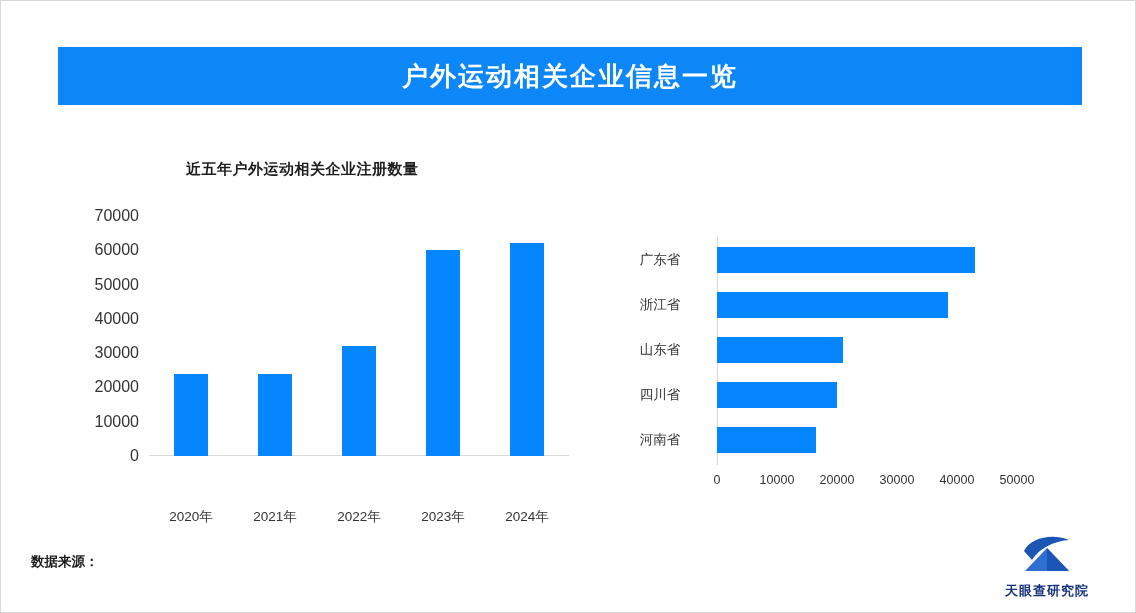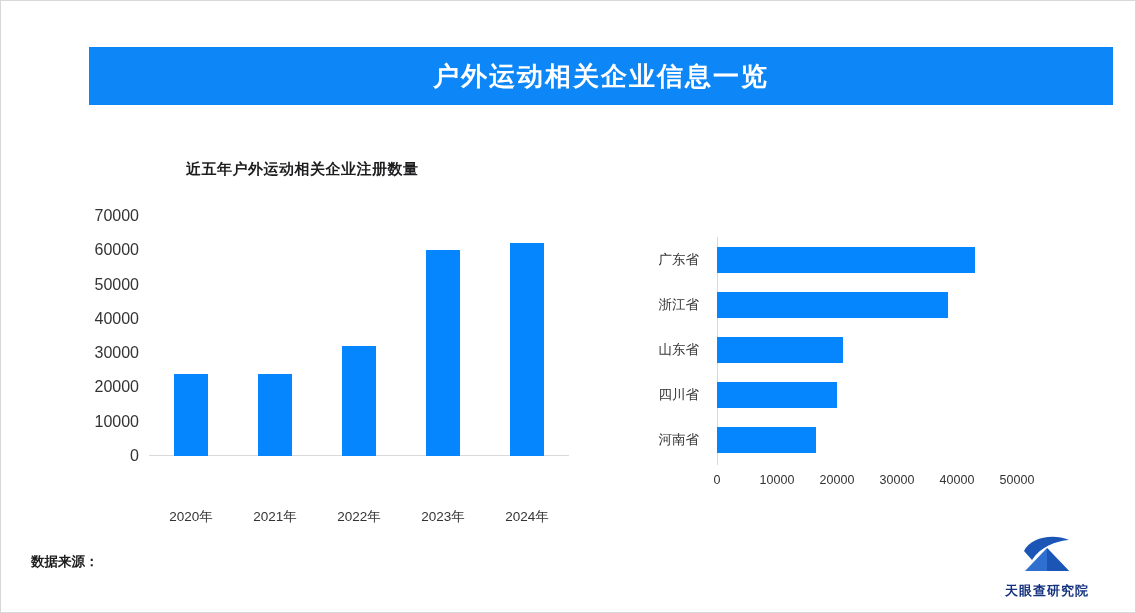--- a/index.html
+++ b/index.html
@@ -28,21 +28,20 @@
   .banner {
     position: absolute;
     left: 57px;
     top: 46px;
     width: 1024px;
     height: 58px;
     background: #0d86f8;
     display: flex;
     align-items: center;
     justify-content: center;
-    margin-left: 31px;
   }
   .banner-title {
     color: #ffffff;
     font-size: 26px;
     font-weight: bold;
     letter-spacing: 2px;
     white-space: nowrap;
   }
 
   
@@ -138,21 +137,21 @@
     left: 0;
     height: 30px;
     width: 100%;
     display: flex;
     align-items: center;
   }
   .h-cat {
     position: absolute;
     left: 0;
     width: 78px;
-    text-align: right;
+    text-align: center;
     font-size: 13.5px;
     color: #333333;
     white-space: nowrap;
   }
   .h-bar {
     position: absolute;
     left: 96px;
     height: 26px;
     background: #0586ff;
   }

